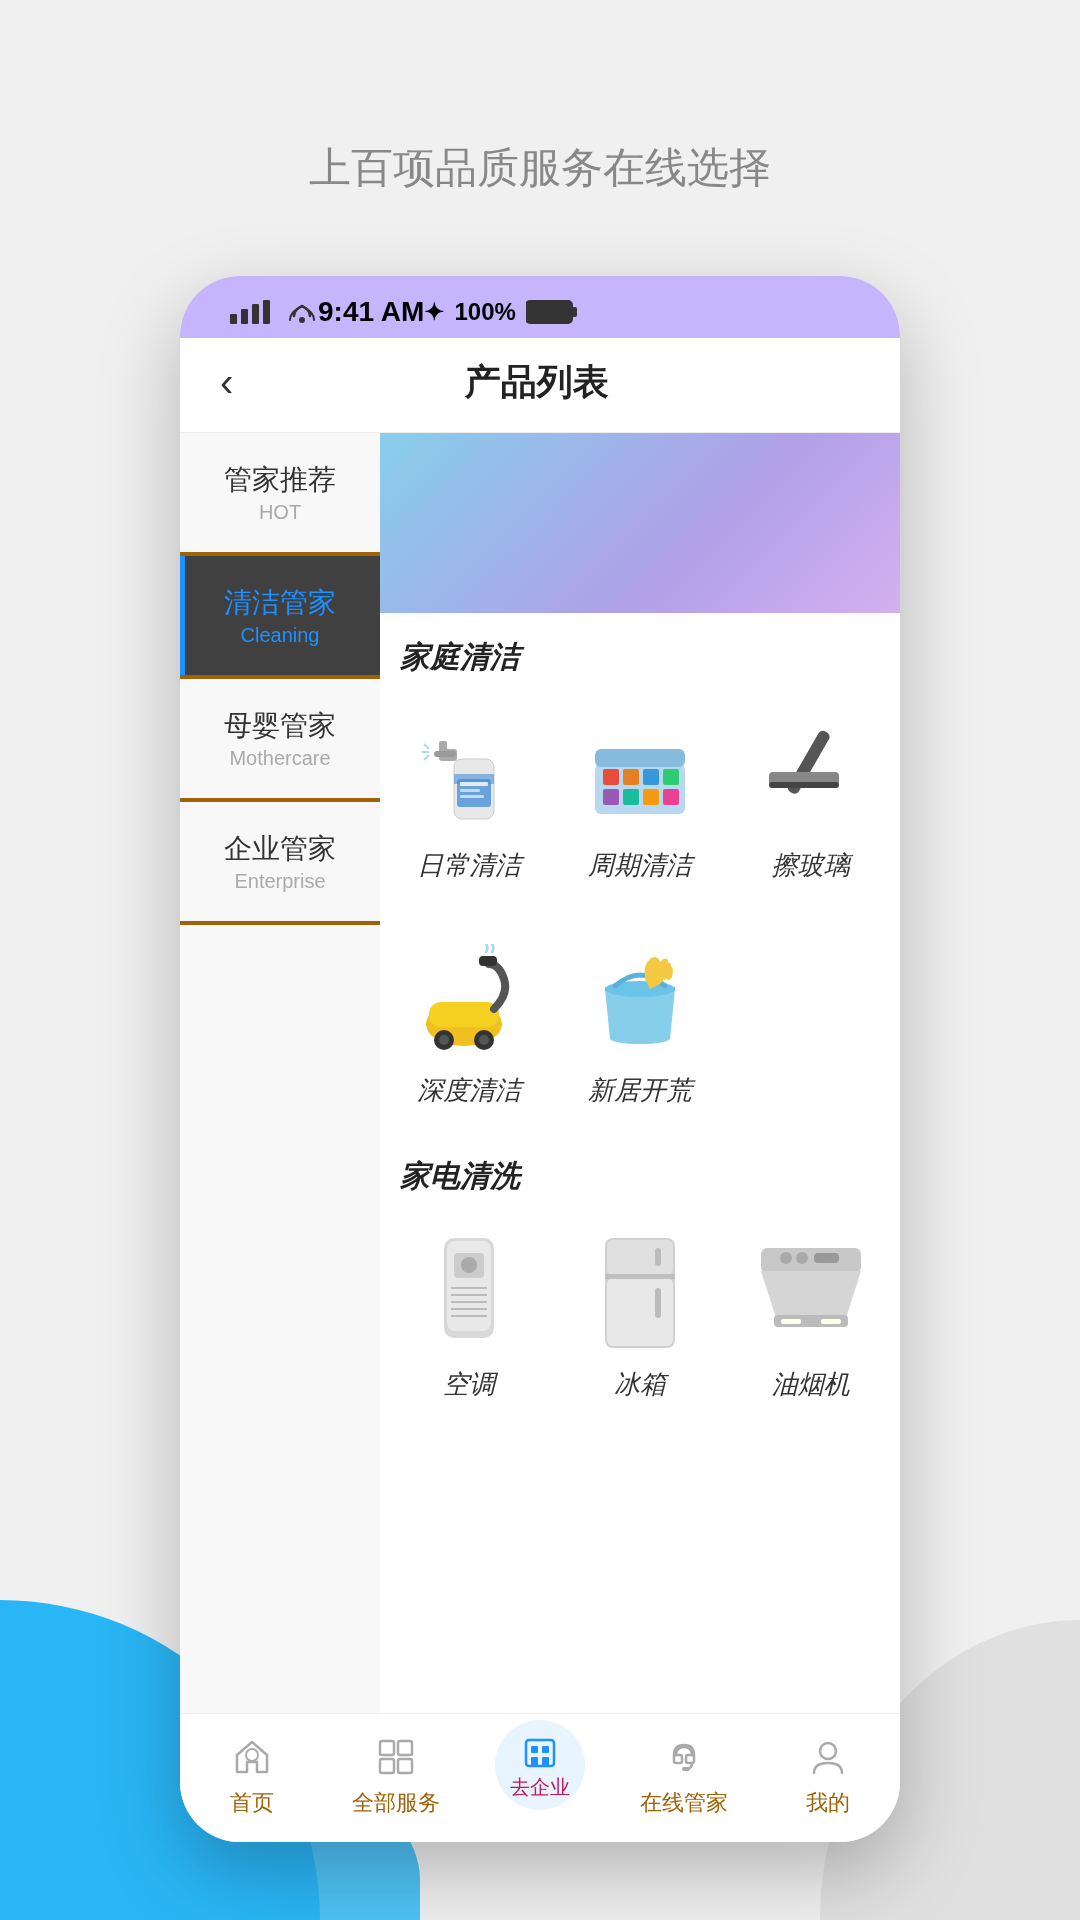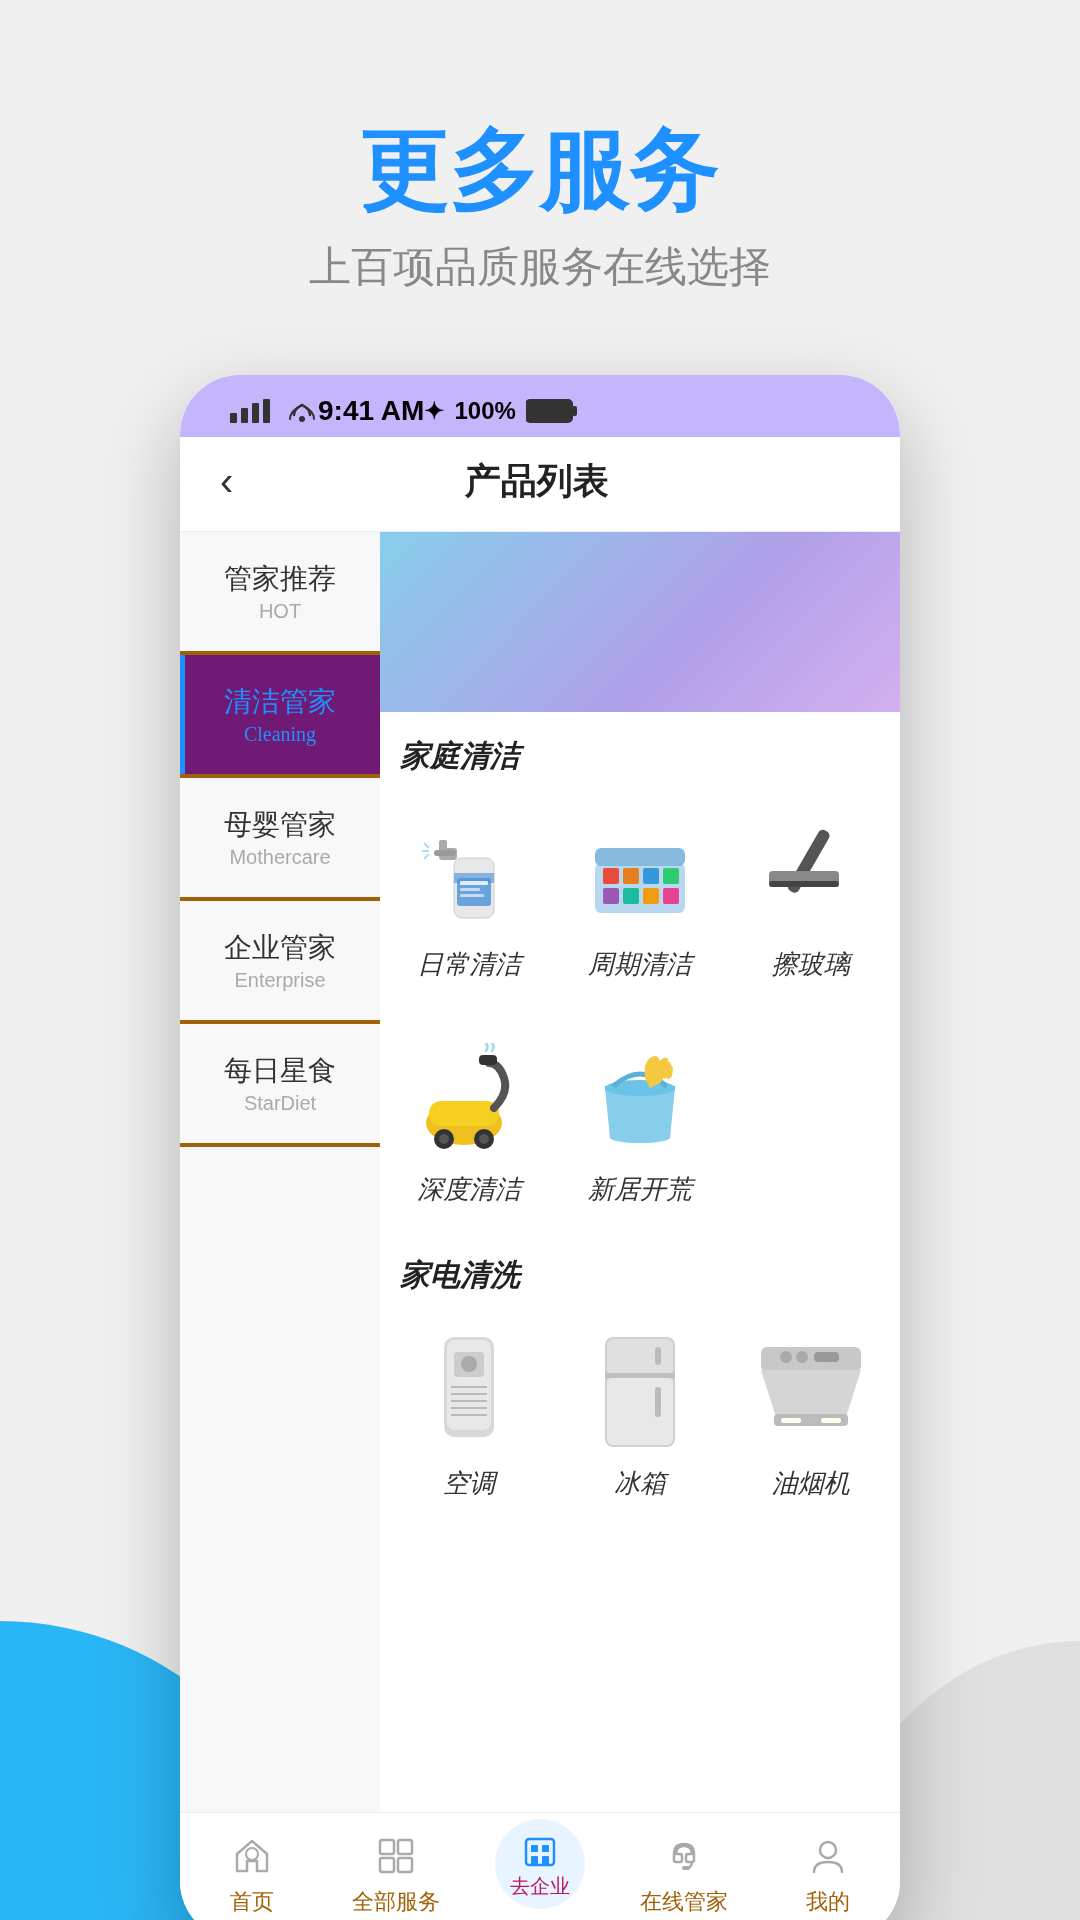--- a/index.html
+++ b/index.html
@@ -127,22 +127,21 @@
       overflow-y: auto;
     }
     .sidebar-item {
       padding: 28px 15px;
       text-align: center;
       cursor: pointer;
       border-bottom: 4px solid #a16207;
       position: relative;
     }
     .sidebar-item.active {
-      background: #701a75;
-      font-family: Liberation Serif, serif;
+      background: #404040;
     }
     .sidebar-item.active::before {
       content: '';
       position: absolute;
       left: 0;
       top: 0;
       bottom: 0;
       width: 5px;
       background: #1e90ff;
     }
@@ -257,21 +256,20 @@
     svg { display: block; }
   </style>
 </head>
 <body>
 
 <div class="bg-wave-bottom-left2"></div>
 <div class="bg-wave-bottom-left"></div>
 <div class="bg-wave-bottom-right"></div>
 
 <div class="header-section">
-  <div class="header-title">更多服务</div>
   <div class="header-subtitle">上百项品质服务在线选择</div>
 </div>
 
 <div class="phone-mockup">
 
   <div class="status-bar">
     <div class="status-left">
       <svg width="40" height="24" viewBox="0 0 40 24">
         <rect x="0" y="14" width="7" height="10" rx="1" fill="#333"></rect>
         <rect x="11" y="9" width="7" height="15" rx="1" fill="#333"></rect>
@@ -319,24 +317,20 @@
       <div class="sidebar-item">
         <div class="sidebar-item-cn">母婴管家</div>
         <div class="sidebar-item-en">Mothercare</div>
       </div>
 
       <div class="sidebar-item">
         <div class="sidebar-item-cn">企业管家</div>
         <div class="sidebar-item-en">Enterprise</div>
       </div>
 
-      <div class="sidebar-item">
-        <div class="sidebar-item-cn">每日星食</div>
-        <div class="sidebar-item-en">StarDiet</div>
-      </div>
 
     </div>
 
     <div class="content-panel">
 
       <div class="banner"></div>
 
       <div class="section-title">家庭清洁</div>
 
       <div class="grid">

